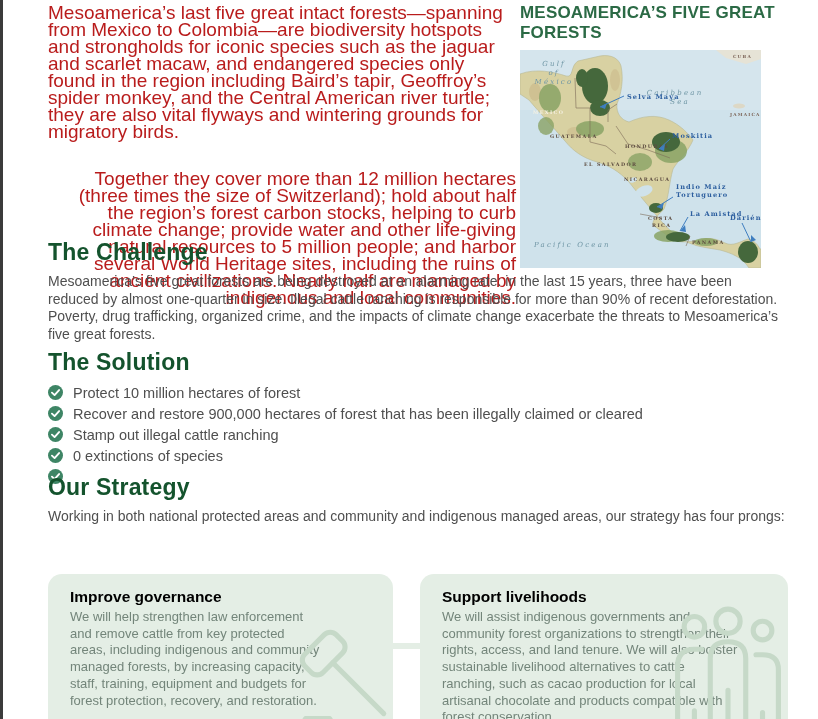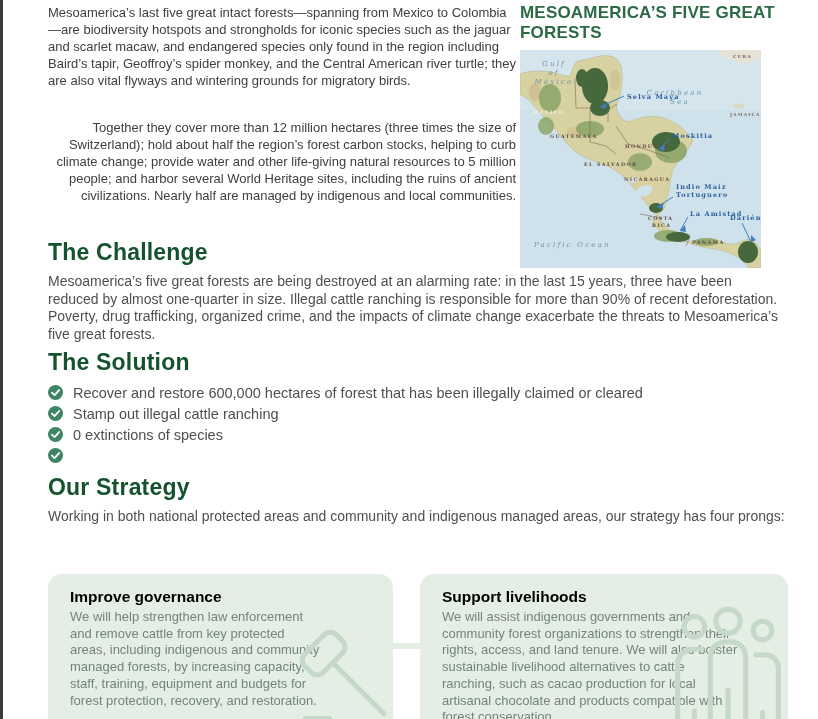--- a/index.html
+++ b/index.html
@@ -1,21 +1,21 @@
 <!DOCTYPE html>
 <html><head>
 <meta charset="utf-8">
 <style>
   html,body{margin:0;padding:0;}
   body{font-family:"Liberation Sans",sans-serif;background:#ffffff;}
   .page{position:relative;width:818px;height:719px;background:#fff;overflow:hidden;}
   .edge-line{position:absolute;left:0;top:0;width:3px;height:719px;background:#3b3b3b;}
 
   
-  .intro{position:absolute;left:48px;top:4px;width:468px;color:#404040;font-size:13px;line-height:17px;}
+  .intro{position:absolute;left:48px;top:4px;width:468px;color:#b91c1c;font-size:19px;line-height:17px;}
   .intro p{margin:0;}
   .intro p + p{margin-top:30px;text-align:right;}
 
   
   .map-panel{position:absolute;left:520px;top:3px;width:292px;}
   .map-title{font-size:17px;font-weight:bold;color:#2b6a45;letter-spacing:.2px;margin:0 0 7px 0;}
   .map-frame{display:block;}
 
   
   .section{position:absolute;left:48px;width:737px;color:#4f4f4f;}
@@ -157,21 +157,28 @@
   </div>
 
   <div class="section sec-solution">
     <h2>The Solution</h2>
     <ul class="goals">
       <li class="goal">
         <svg width="15" height="15" viewBox="0 0 16 16">
             <circle cx="8" cy="8" r="8" fill="#3e8565"></circle>
             <path d="M4.2,8.2 L7,10.8 L11.8,5.4" stroke="#fff" stroke-width="2" fill="none" stroke-linecap="round" stroke-linejoin="round"></path>
           </svg>
-        <span>Recover and restore 600,000 hectares of forest that has been illegally claimed or cleared</span>
+        <span>Protect 10 million hectares of forest</span>
+      </li>
+      <li class="goal">
+        <svg width="15" height="15" viewBox="0 0 16 16">
+            <circle cx="8" cy="8" r="8" fill="#3e8565"></circle>
+            <path d="M4.2,8.2 L7,10.8 L11.8,5.4" stroke="#fff" stroke-width="2" fill="none" stroke-linecap="round" stroke-linejoin="round"></path>
+          </svg>
+        <span>Recover and restore 900,000 hectares of forest that has been illegally claimed or cleared</span>
       </li>
       <li class="goal">
         <svg width="15" height="15" viewBox="0 0 16 16">
             <circle cx="8" cy="8" r="8" fill="#3e8565"></circle>
             <path d="M4.2,8.2 L7,10.8 L11.8,5.4" stroke="#fff" stroke-width="2" fill="none" stroke-linecap="round" stroke-linejoin="round"></path>
           </svg>
         <span>Stamp out illegal cattle ranching</span>
       </li>
       <li class="goal">
         <svg width="15" height="15" viewBox="0 0 16 16">

